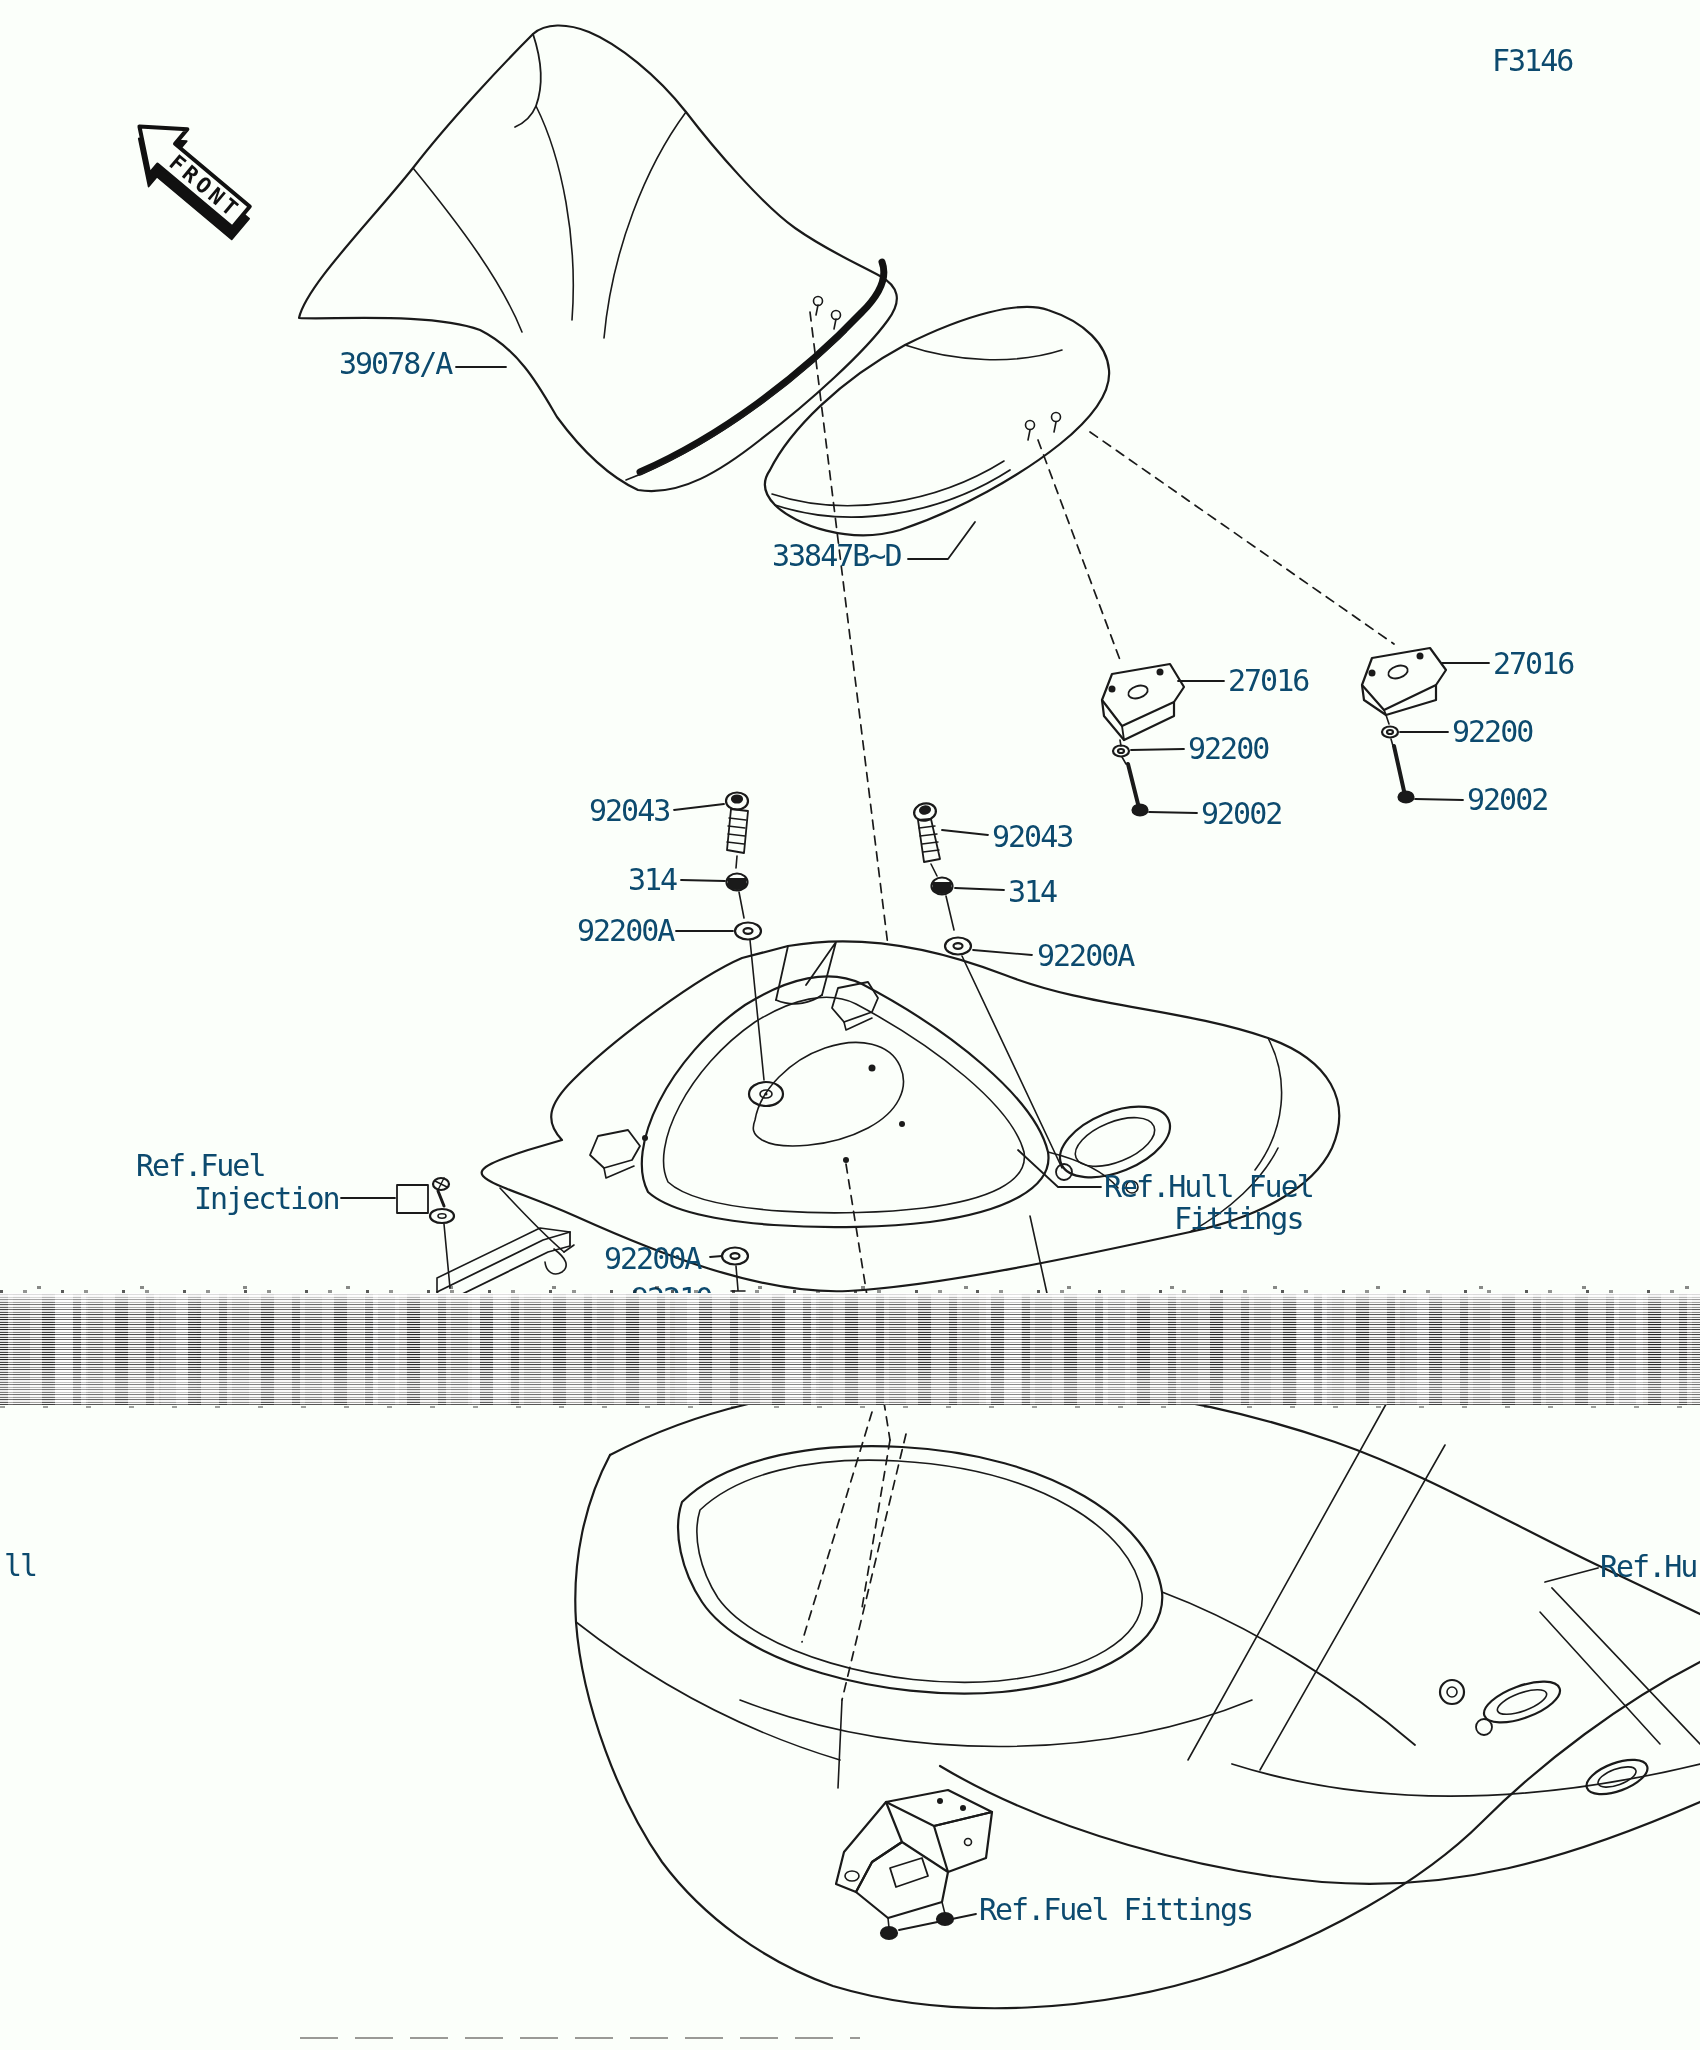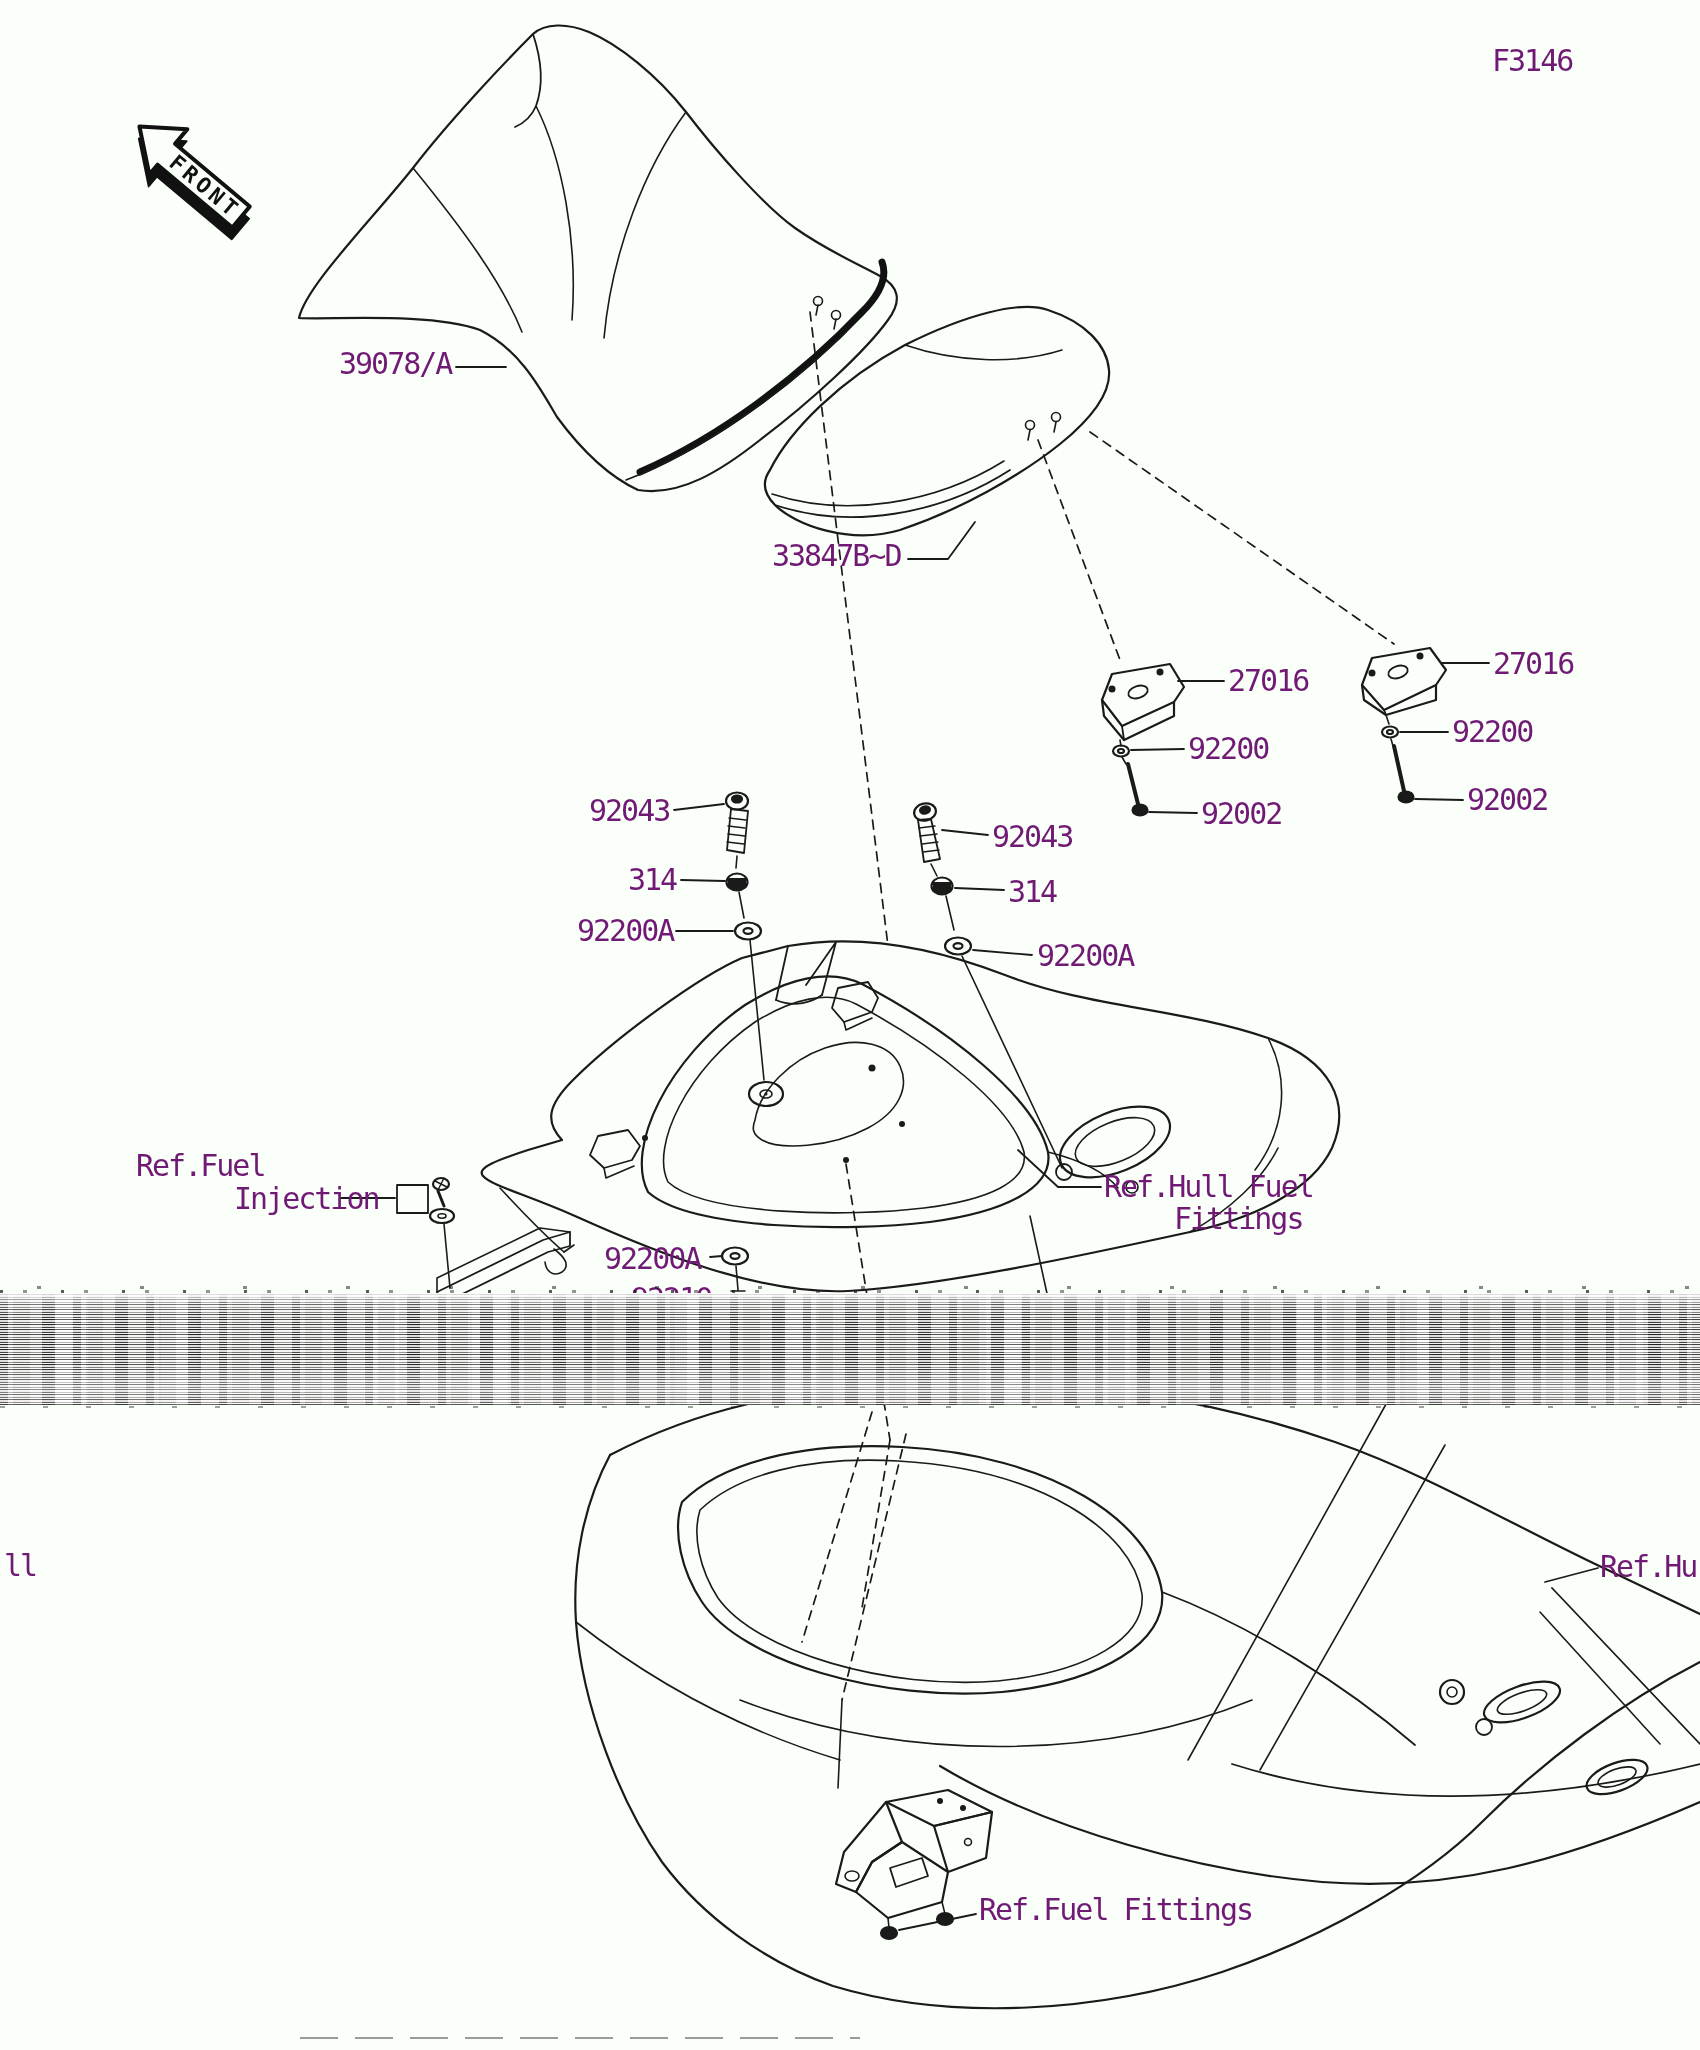--- a/index.html
+++ b/index.html
@@ -1,20 +1,20 @@
 <!DOCTYPE html>
 <html><head>
 <meta charset="utf-8">
 <style>
   html,body{margin:0;padding:0;background:#e9e9e9;}
   #page{position:relative;width:1700px;height:2050px;background:#fbfffa;overflow:hidden;
         font-family:"DejaVu Sans Mono",monospace;}
   svg.art{position:absolute;left:0;top:0;z-index:1;}
   .lb{position:absolute;z-index:3;font:30px/30px "DejaVu Sans Mono",monospace;
-      letter-spacing:-2px;color:#701a75;white-space:pre;text-align:right;}
+      letter-spacing:-2px;color:#0c4a6e;white-space:pre;text-align:right;}
   .clipped{z-index:1;height:12px;overflow:hidden;}
   
   .noise-band{position:absolute;left:0;top:1293px;width:1700px;height:112px;z-index:2;
     background-color:#d9d8d4;
     background-image:
       linear-gradient(180deg, rgba(255,255,255,.9) 0%, rgba(255,255,255,.25) 9%,
         rgba(255,255,255,0) 22% , rgba(255,255,255,0) 62%, rgba(255,255,255,.35) 86%, rgba(255,255,255,.1) 100%),
       repeating-linear-gradient(0deg, rgba(0,0,0,.62) 0 1px, rgba(255,255,255,.92) 1px 2px,
         rgba(0,0,0,.30) 2px 3px, rgba(255,255,255,.78) 3px 5px),
       repeating-linear-gradient(90deg, rgba(0,0,0,.55) 0 8px, rgba(0,0,0,0) 8px 13px,
@@ -294,21 +294,21 @@
 <div class="lb" style="left:1008px;top:877px;">314</div>
 
 <div class="lb" style="left:577px;top:916px;">92200A</div>
 <div class="lb" style="left:1037px;top:941px;">92200A</div>
 <div class="lb" style="left:604px;top:1244px;">92200A</div>
 
 <div class="lb clipped" style="left:631px;top:1284px;">92210</div>
 <div class="lb clipped" style="left:1118px;top:1292px;">92200A</div>
 
 <div class="lb" style="left:136px;top:1151px;">Ref.Fuel</div>
-<div class="lb" style="left:194px;top:1184px;margin-left:40px;">Injection</div>
+<div class="lb" style="left:194px;top:1184px;">Injection</div>
 
 <div class="lb" style="left:1104px;top:1172px;">Ref.Hull Fuel</div>
 <div class="lb" style="left:1174px;top:1204px;">Fittings</div>
 
 <div class="lb" style="left:4px;top:1551px;">ll</div>
 <div class="lb" style="left:1600px;top:1552px;">Ref.Hu</div>
 
 <div class="lb" style="left:979px;top:1895px;">Ref.Fuel Fittings</div>
 
 <div class="noise-band"></div>

